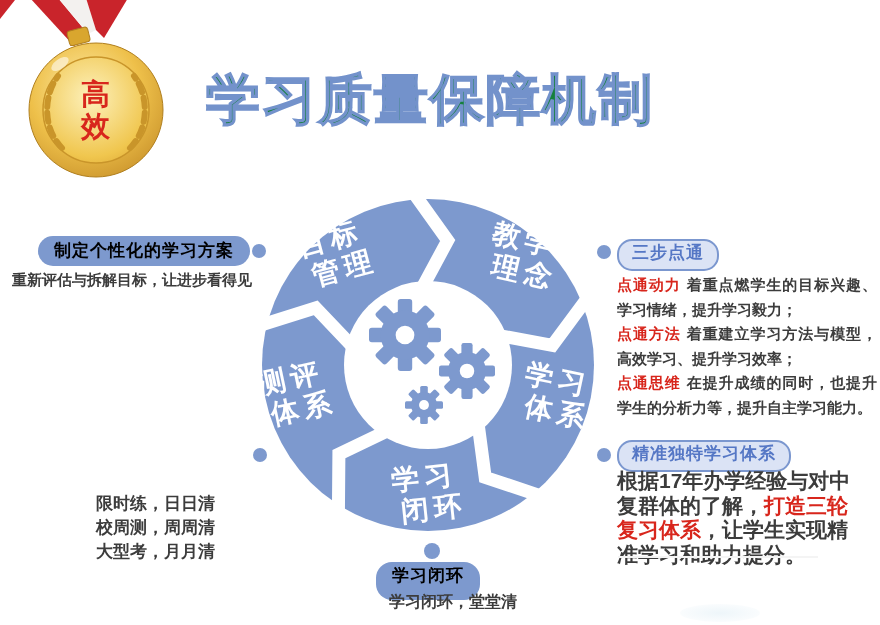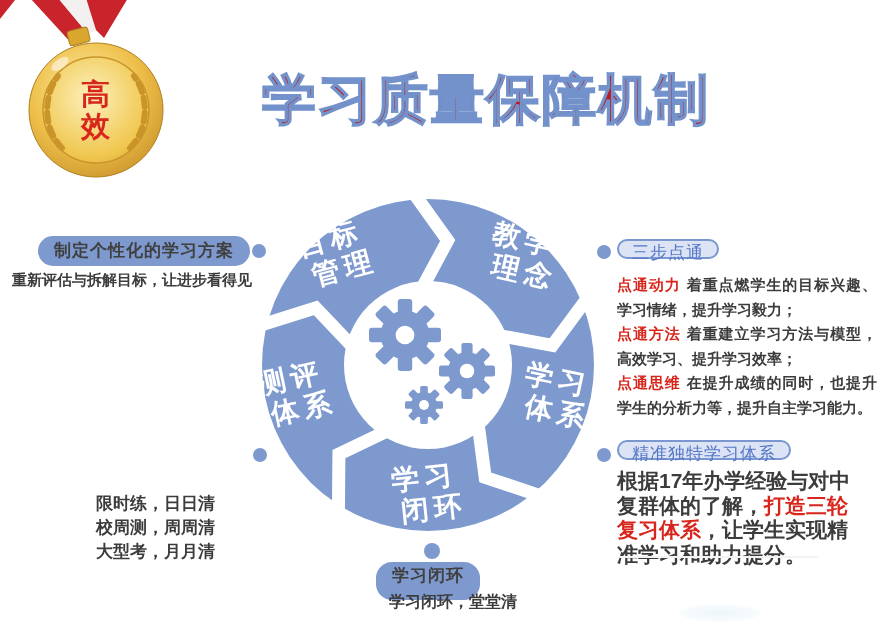--- a/index.html
+++ b/index.html
@@ -5,42 +5,42 @@
   * { margin:0; padding:0; box-sizing:border-box; }
   html,body { background:#fff; }
   body { font-family:"Liberation Sans","DejaVu Sans",sans-serif; }
   .stage {
     position:relative; width:880px; height:625px;
     background:#ffffff; overflow:hidden;
   }
   
   .title {
     position:absolute; left:150px; top:64px; width:560px;
-    text-align:right; font-size:54px; font-weight:900;
-    color:#b91c1c; letter-spacing:2px;
+    text-align:center; font-size:54px; font-weight:900;
+    color:#15803d; letter-spacing:2px;
     -webkit-text-stroke:1.6px #7392cb;
     white-space:nowrap;
   }
   
   .medal-svg { position:absolute; left:0; top:0; }
   .medal-text { font-weight:900; font-size:29px; fill:#d8261c; letter-spacing:1px; }
   
   .wheel-svg { position:absolute; left:245px; top:178px; }
   .wheel-label { font-weight:900; font-size:28px; fill:#ffffff; letter-spacing:5px; }
   .gear-use { color:#7d99ce; }
   
   .pill-filled {
     position:absolute; height:30px; line-height:30px;
-    background:#7d99ce; color:#404040; font-weight:700; font-size:17px;
+    background:#7d99ce; color:#000000; font-weight:700; font-size:17px;
     border-radius:16px; padding:0 16px; text-align:right; white-space:nowrap;
     letter-spacing:1px;
   }
   .pill-outline {
-    position:absolute; height:20px; line-height:24px;
-    background:#dbe3f5; color:#5577c5; font-weight:400; font-size:17px;
+    position:absolute; height:32px; line-height:24px;
+    background:#dbe3f5; color:#5577c5; font-weight:700; font-size:17px;
     border:2px solid #7b97cf; border-radius:15px; padding:0 13px;
     text-align:center; white-space:nowrap; letter-spacing:1px;
   }
   .dot {
     position:absolute; width:14px; height:14px; border-radius:50%;
     background:#7d99ce;
   }
   .dot-big { width:16px; height:16px; }
   
   .desc {

